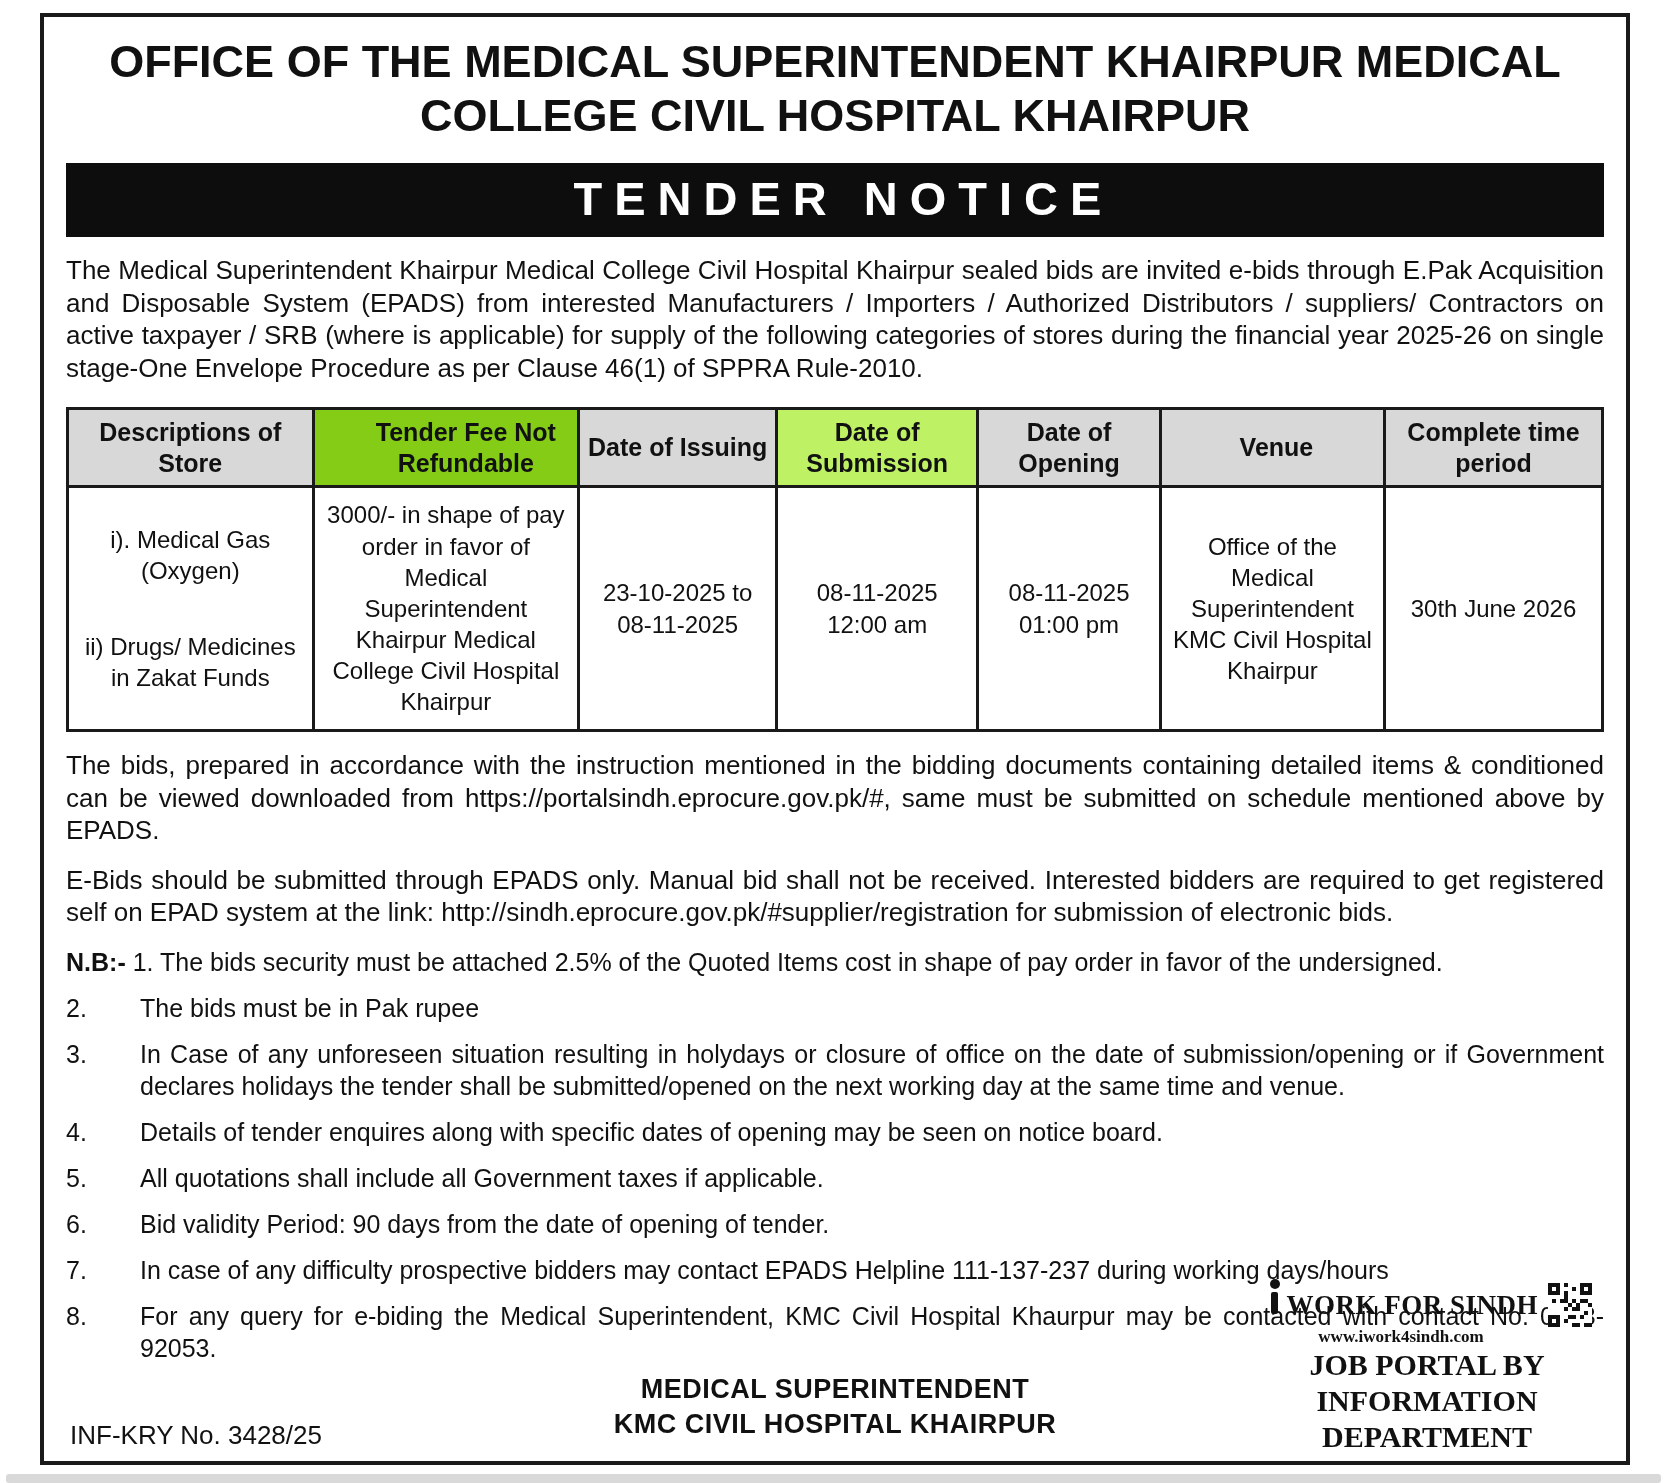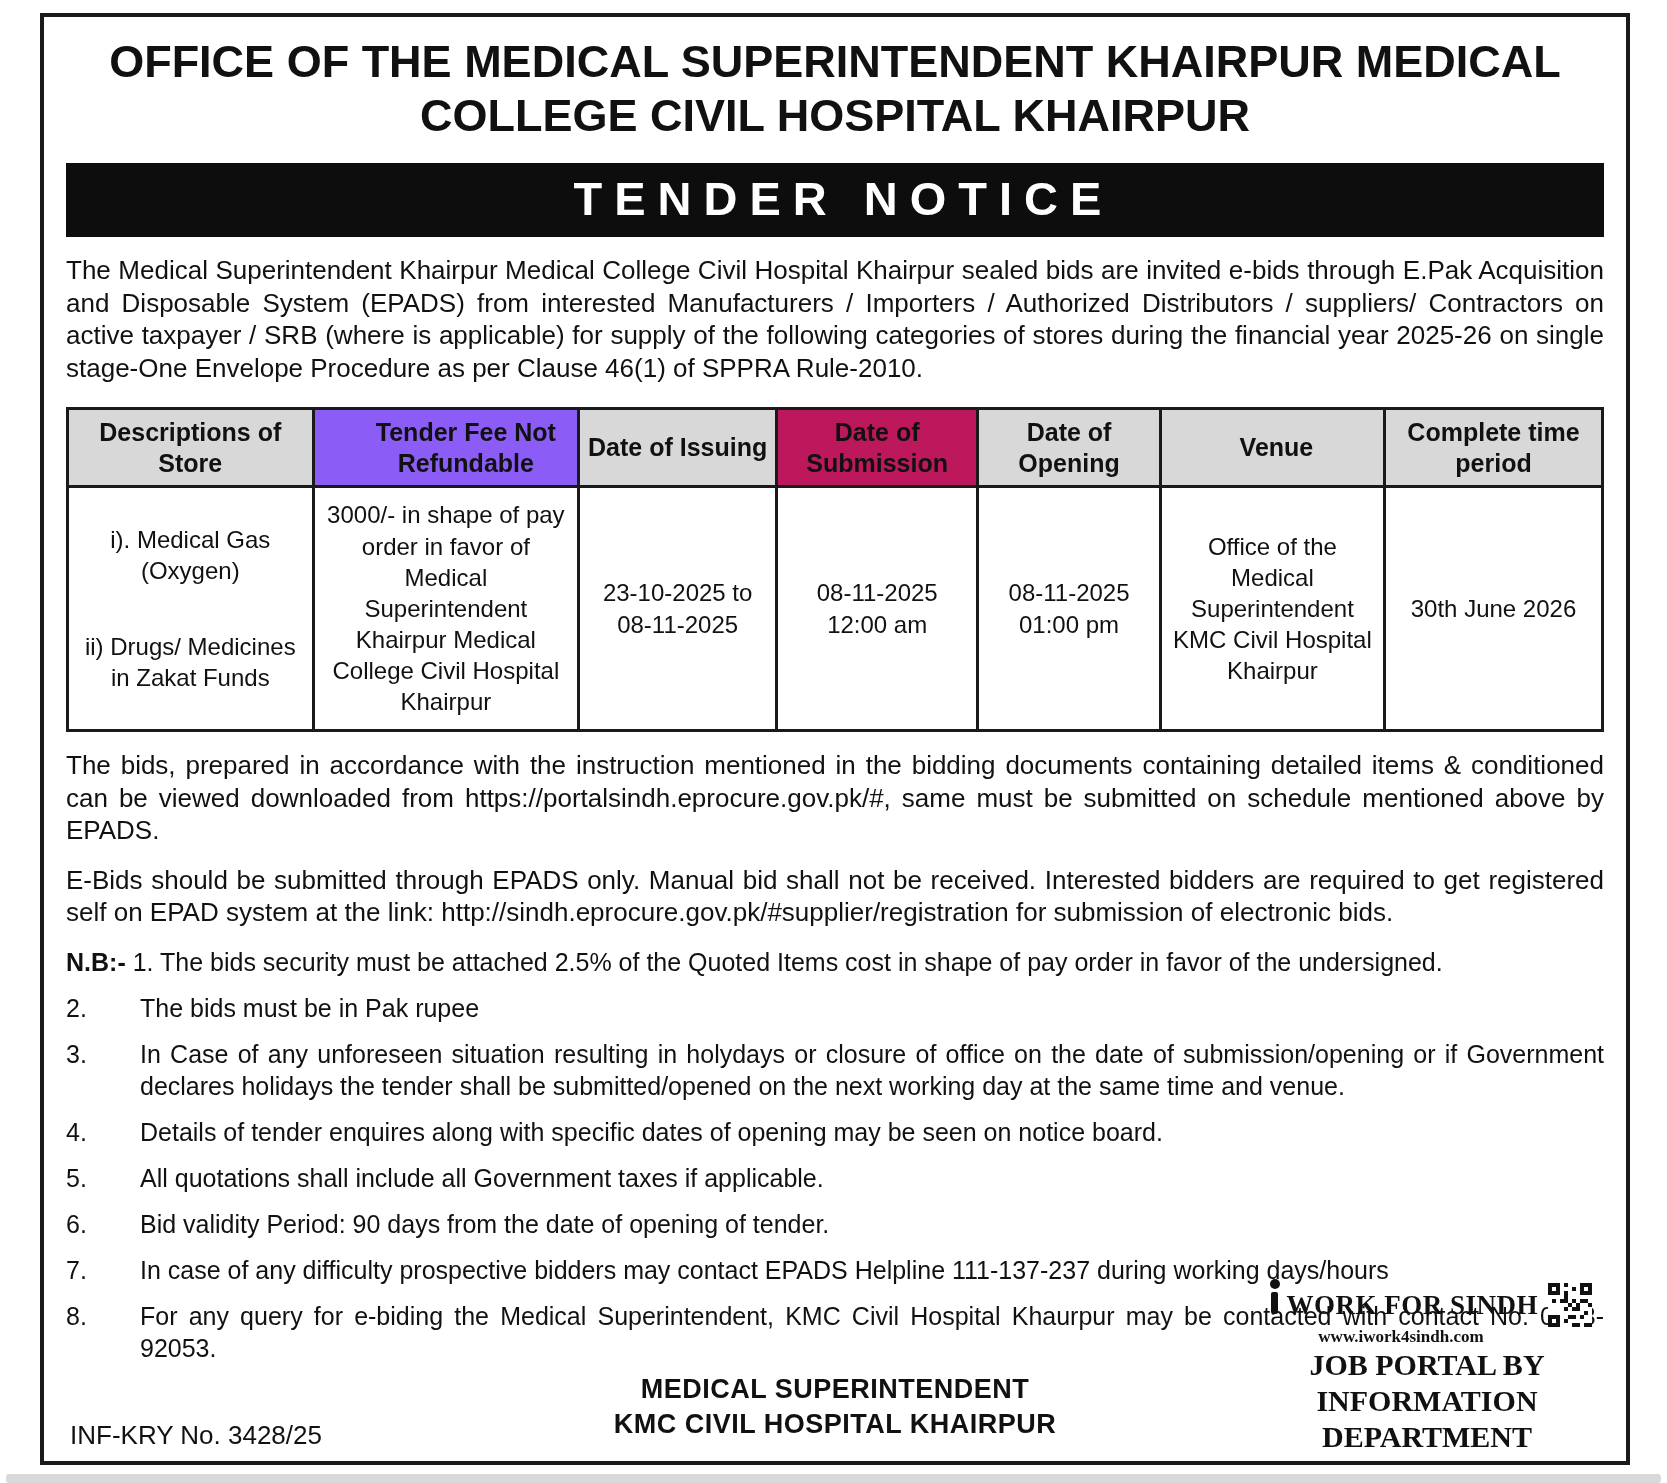--- a/index.html
+++ b/index.html
@@ -93,23 +93,23 @@
           <col style="width:17.3%">
           <col style="width:12.9%">
         <col style="width:13.1%">
           <col style="width:11.9%">
           <col style="width:14.6%">
         <col style="width:14.2%">
       </colgroup>
       <thead>
         <tr>
             <th style="background: rgb(216, 216, 216);">Descriptions of Store</th>
-            <th style="background: #8b5cf6; padding-left: 44px;">Tender Fee Not Refundable</th>
+            <th style="background: #84cc16; padding-left: 44px;">Tender Fee Not Refundable</th>
             <th style="background: rgb(216, 216, 216);">Date of Issuing</th>
-            <th style="background: #be185d;">Date of Submission</th>
+            <th style="background: #bef264;">Date of Submission</th>
             <th style="background: rgb(216, 216, 216);">Date of Opening</th>
             <th style="background: rgb(216, 216, 216); padding-left: 12px;">Venue</th>
             <th style="background: rgb(216, 216, 216);">Complete time period</th>
           </tr>
       </thead>
       <tbody>
         <tr>
           <td class="store-cell">
             <div class="store-item">i). Medical Gas (Oxygen)</div>
             <div class="store-item">ii) Drugs/ Medicines in Zakat Funds</div>

